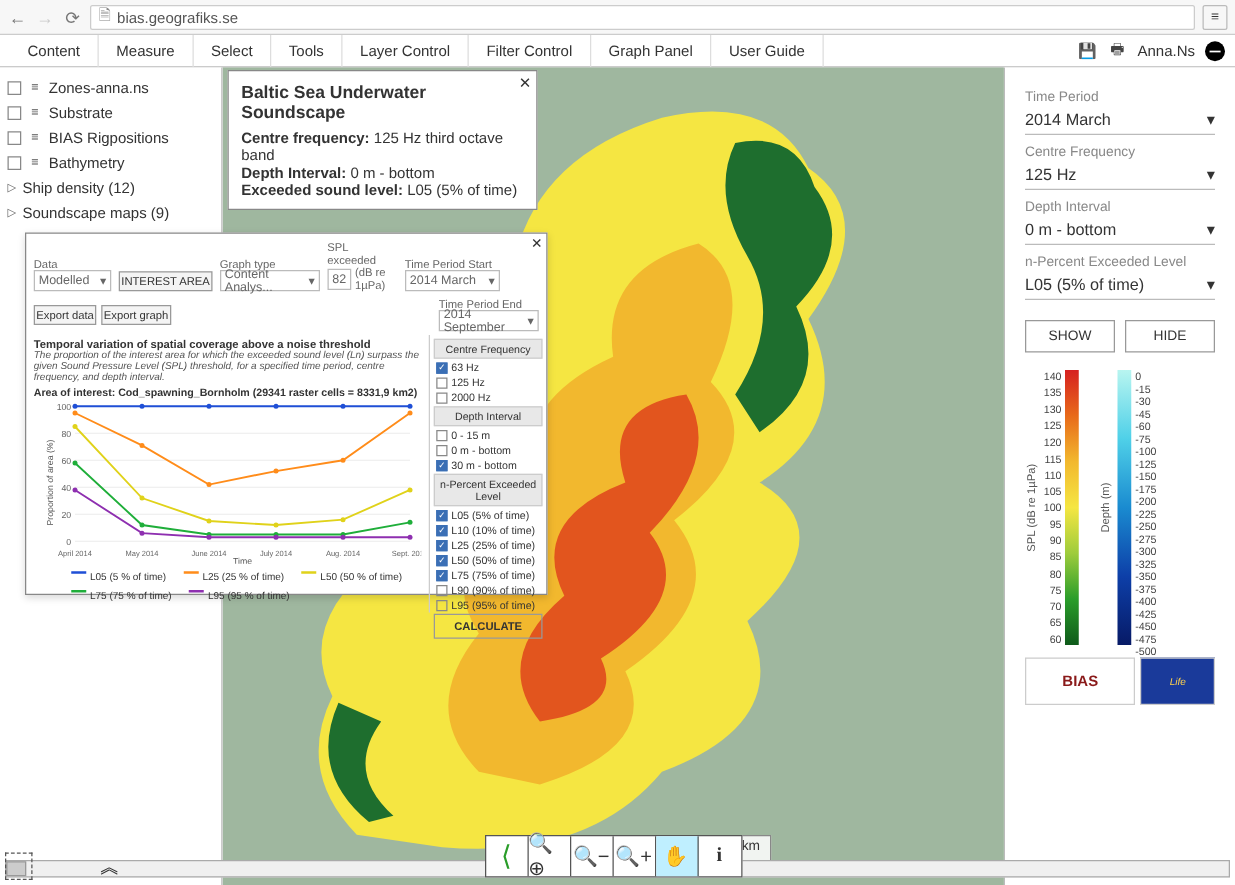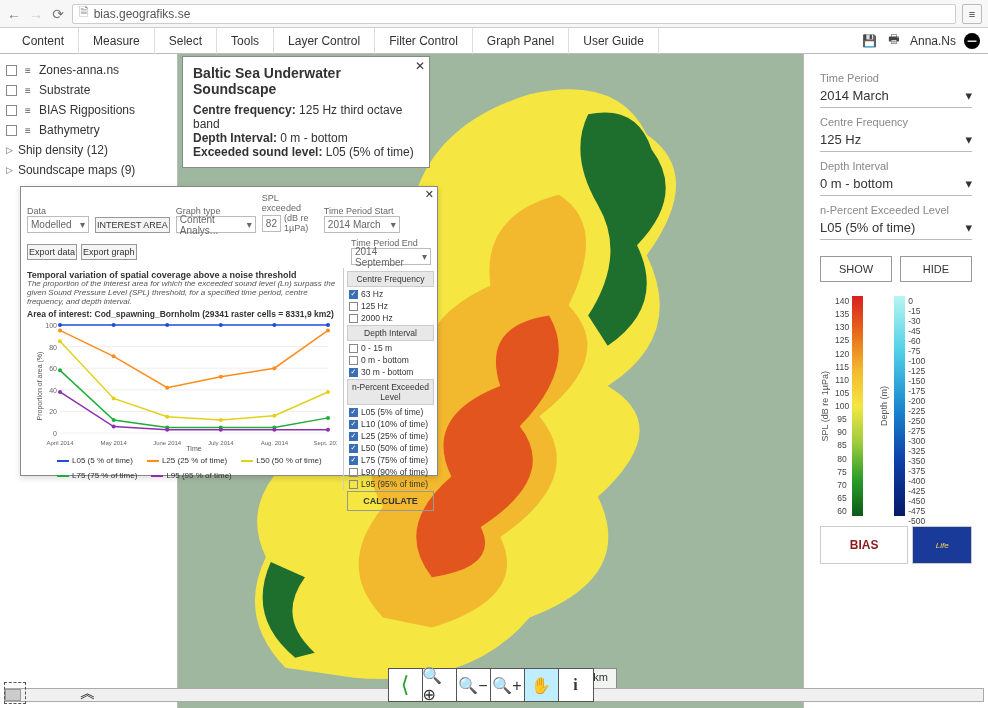--- a/index.html
+++ b/index.html
@@ -30,38 +30,38 @@
 .gp-col{display:flex;flex-direction:column;font-size:9px;color:#666}
 .gp-sel{border:1px solid #bbb;background:#fff;height:17px;font-size:10px;padding:0 3px;display:flex;align-items:center;justify-content:space-between;gap:4px;cursor:pointer}
 .btn{border:1px solid #999;background:#f4f4f4;font-size:9px;padding:2px 1px;cursor:pointer}
 .gp-body{display:flex;height:222px}
 .chart{flex:1;padding:2px 6px 4px;position:relative}
 .chart-title{font-size:9px;font-weight:bold}
 .chart-sub{font-size:8px;font-style:italic;color:#555;line-height:1.1;margin-bottom:3px}
 .chart-aoi{font-size:8.5px;font-weight:bold;margin:2px 0}
 .plot{width:100%;height:130px}
 .legend{display:flex;flex-wrap:wrap;gap:6px 14px;font-size:8px;margin-top:3px;padding-left:30px}
-.lg{display:flex;align-items:center;gap:3px}
+.lg{display:flex;gap:3px}
 .sw{width:12px;height:2px}
 .gp-side{width:94px;border-left:1px solid #ccc;padding:3px;font-size:9px;display:flex;flex-direction:column;gap:2px}
 .gp-side .hdr{background:#e8e8e8;text-align:center;padding:2px;border:1px solid #ccc;cursor:pointer;font-size:8.5px}
 .gp-side .opt{display:flex;align-items:center;gap:3px;font-size:8.5px;padding:0 2px}
 .ck{width:9px;height:9px;border:1px solid #888;display:inline-flex;align-items:center;justify-content:center;font-size:7px}
 .ck.on{background:#3b6fb5;border-color:#3b6fb5;color:#fff}
 .calc{margin-top:auto;border:1px solid #999;text-align:center;padding:4px;font-weight:bold;font-size:9px;cursor:pointer}
 .gp-x{position:absolute;right:3px;top:1px;cursor:pointer;font-size:11px}
 .rpanel{width:185px;border-left:1px solid #bbb;background:#fff;padding:10px 16px;font-size:11px;overflow-y:auto}
 .rlbl{color:#888;font-size:11px;margin-top:8px}
 .rsel{border-bottom:1px solid #bbb;padding:4px 0;font-size:13px;display:flex;justify-content:space-between;align-items:center;cursor:pointer;color:#333}
 .rbtns{display:flex;gap:8px;margin-top:16px}
 .rbtn{flex:1;border:1px solid #999;padding:6px 0;text-align:center;font-size:11px;cursor:pointer}
 .scales{display:flex;gap:16px;margin-top:14px}
 .scale{display:flex;align-items:center;gap:3px}
 .scale .bar{width:11px;height:220px;display:flex;flex-direction:column}
-.scale .ticks{display:flex;flex-direction:column;justify-content:space-between;height:220px;font-size:8.5px;color:#444;text-align:center}
+.scale .ticks{display:flex;flex-direction:column;justify-content:space-between;height:220px;font-size:8.5px;color:#444;text-align:right}
 .scale .cap{writing-mode:vertical-rl;transform:rotate(180deg);font-size:9px;color:#555;margin-right:2px}
 .logos{display:flex;gap:4px;margin-top:10px;align-items:flex-end}
 .logo{height:38px;border:1px solid #ccc;display:flex;align-items:center;justify-content:center;font-size:8px;text-align:center}
 .bottombar{position:absolute;left:0;right:0;bottom:0;height:26px;z-index:5;display:flex;align-items:center}
 .hscroll{flex:1;height:14px;border:1px solid #aaa;margin:0 4px;background:#f0f0f0;position:relative}
 .thumb{position:absolute;left:0;top:0;bottom:0;width:16px;background:#ccc;border:1px solid #999}
 .tools{position:absolute;left:50%;transform:translateX(-50%);bottom:6px;display:flex;border:1px solid #555;background:#fff;z-index:6}
 .tb{width:34px;height:32px;border-right:1px solid #555;display:flex;align-items:center;justify-content:center;cursor:pointer;font-size:16px}
 .tb:last-child{border-right:none}
 .tb.sel{background:#bfefff}

